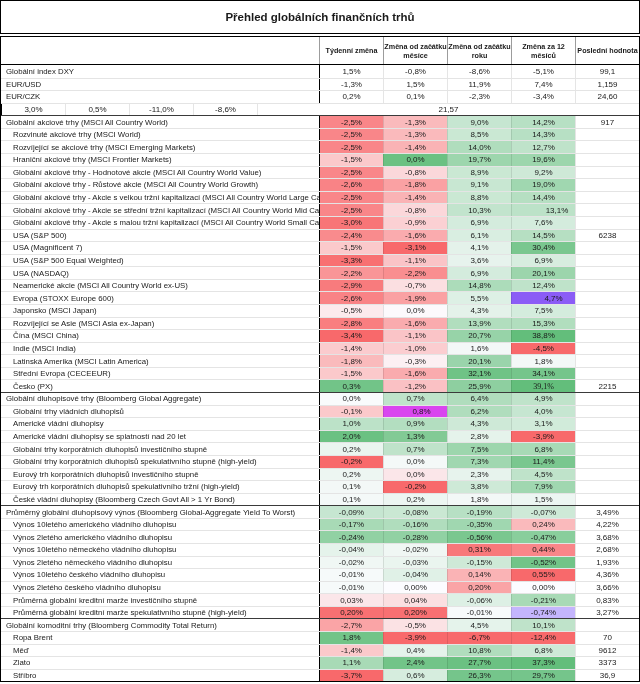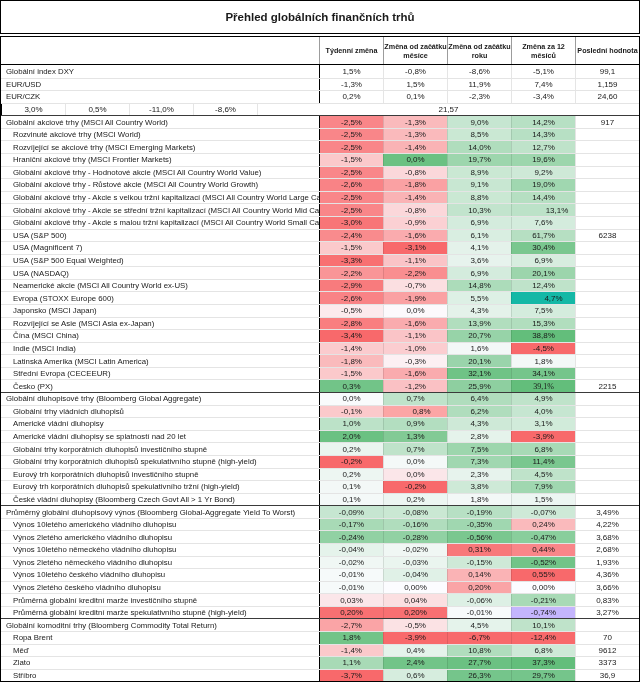--- a/index.html
+++ b/index.html
@@ -141,21 +141,21 @@
           <div class="cell val" style="background: rgb(251, 208, 211);">-0,9%</div>
           <div class="cell val" style="background: rgb(212, 236, 221);">6,9%</div>
           <div class="cell val" style="background: rgb(212, 236, 221);">7,6%</div>
           <div class="cell val last"></div>
         </div>
         <div class="row">
           <div class="cell label indent">USA (S&amp;P 500)</div>
           <div class="cell val sep" style="background: rgb(249, 139, 141);">-2,4%</div>
           <div class="cell val" style="background: rgb(250, 171, 174);">-1,6%</div>
           <div class="cell val" style="background: rgb(217, 238, 225);">6,1%</div>
-          <div class="cell val" style="background: rgb(182, 223, 194);">61,7%</div>
+          <div class="cell val" style="background: rgb(182, 223, 194);">14,5%</div>
           <div class="cell val last">6238</div>
         </div>
         <div class="row">
           <div class="cell label indent">USA (Magnificent 7)</div>
           <div class="cell val sep" style="background: rgb(251, 201, 203);">-1,5%</div>
           <div class="cell val" style="background: rgb(248, 105, 107);">-3,1%</div>
           <div class="cell val" style="background: rgb(228, 242, 234);">4,1%</div>
           <div class="cell val" style="background: rgb(122, 199, 143);">30,4%</div>
           <div class="cell val last"></div>
         </div>
@@ -181,21 +181,21 @@
           <div class="cell val" style="background: rgb(251, 223, 225);">-0,7%</div>
           <div class="cell val" style="background: rgb(172, 220, 186);">14,8%</div>
           <div class="cell val" style="background: rgb(191, 227, 202);">12,4%</div>
           <div class="cell val last"></div>
         </div>
         <div class="row">
           <div class="cell label indent">Evropa (STOXX Europe 600)</div>
           <div class="cell val sep" style="background: rgb(249, 131, 134);">-2,6%</div>
           <div class="cell val" style="background: rgb(250, 161, 163);">-1,9%</div>
           <div class="cell val" style="background: rgb(221, 240, 229);">5,5%</div>
-          <div class="cell val" style="background: #14b8a6; padding-left: 20px;">4,7%</div>
+          <div class="cell val" style="background: #8b5cf6; padding-left: 20px;">4,7%</div>
           <div class="cell val last"></div>
         </div>
         <div class="row">
           <div class="cell label indent">Japonsko (MSCI Japan)</div>
           <div class="cell val sep" style="background: rgb(252, 234, 237);">-0,5%</div>
           <div class="cell val" style="background: rgb(252, 249, 252);">0,0%</div>
           <div class="cell val" style="background: rgb(228, 242, 234);">4,3%</div>
           <div class="cell val" style="background: rgb(212, 236, 221);">7,5%</div>
           <div class="cell val last"></div>
         </div>
@@ -251,21 +251,21 @@
           <div class="cell label">Globální dluhopisové trhy (Bloomberg Global Aggregate)</div>
           <div class="cell val sep" style="background: rgb(249, 251, 252);">0,0%</div>
           <div class="cell val" style="background: rgb(191, 227, 202);">0,7%</div>
           <div class="cell val" style="background: rgb(176, 221, 189);">6,4%</div>
           <div class="cell val" style="background: rgb(191, 227, 202);">4,9%</div>
           <div class="cell val last"></div>
         </div>
         <div class="row">
           <div class="cell label indent">Globální trhy vládních dluhopisů</div>
           <div class="cell val sep" style="background: rgb(251, 201, 203);">-0,1%</div>
-          <div class="cell val" style="background: #fca5a5; padding-left: 12px;">0,8%</div>
+          <div class="cell val" style="background: #d946ef; padding-left: 12px;">0,8%</div>
           <div class="cell val" style="background: rgb(176, 221, 189);">6,2%</div>
           <div class="cell val" style="background: rgb(198, 230, 209);">4,0%</div>
           <div class="cell val last"></div>
         </div>
         <div class="row">
           <div class="cell label indent">Americké vládní dluhopisy</div>
           <div class="cell val sep" style="background: rgb(188, 226, 200);">1,0%</div>
           <div class="cell val" style="background: rgb(179, 222, 192);">0,9%</div>
           <div class="cell val" style="background: rgb(206, 233, 215);">4,3%</div>
           <div class="cell val" style="background: rgb(209, 235, 218);">3,1%</div>

